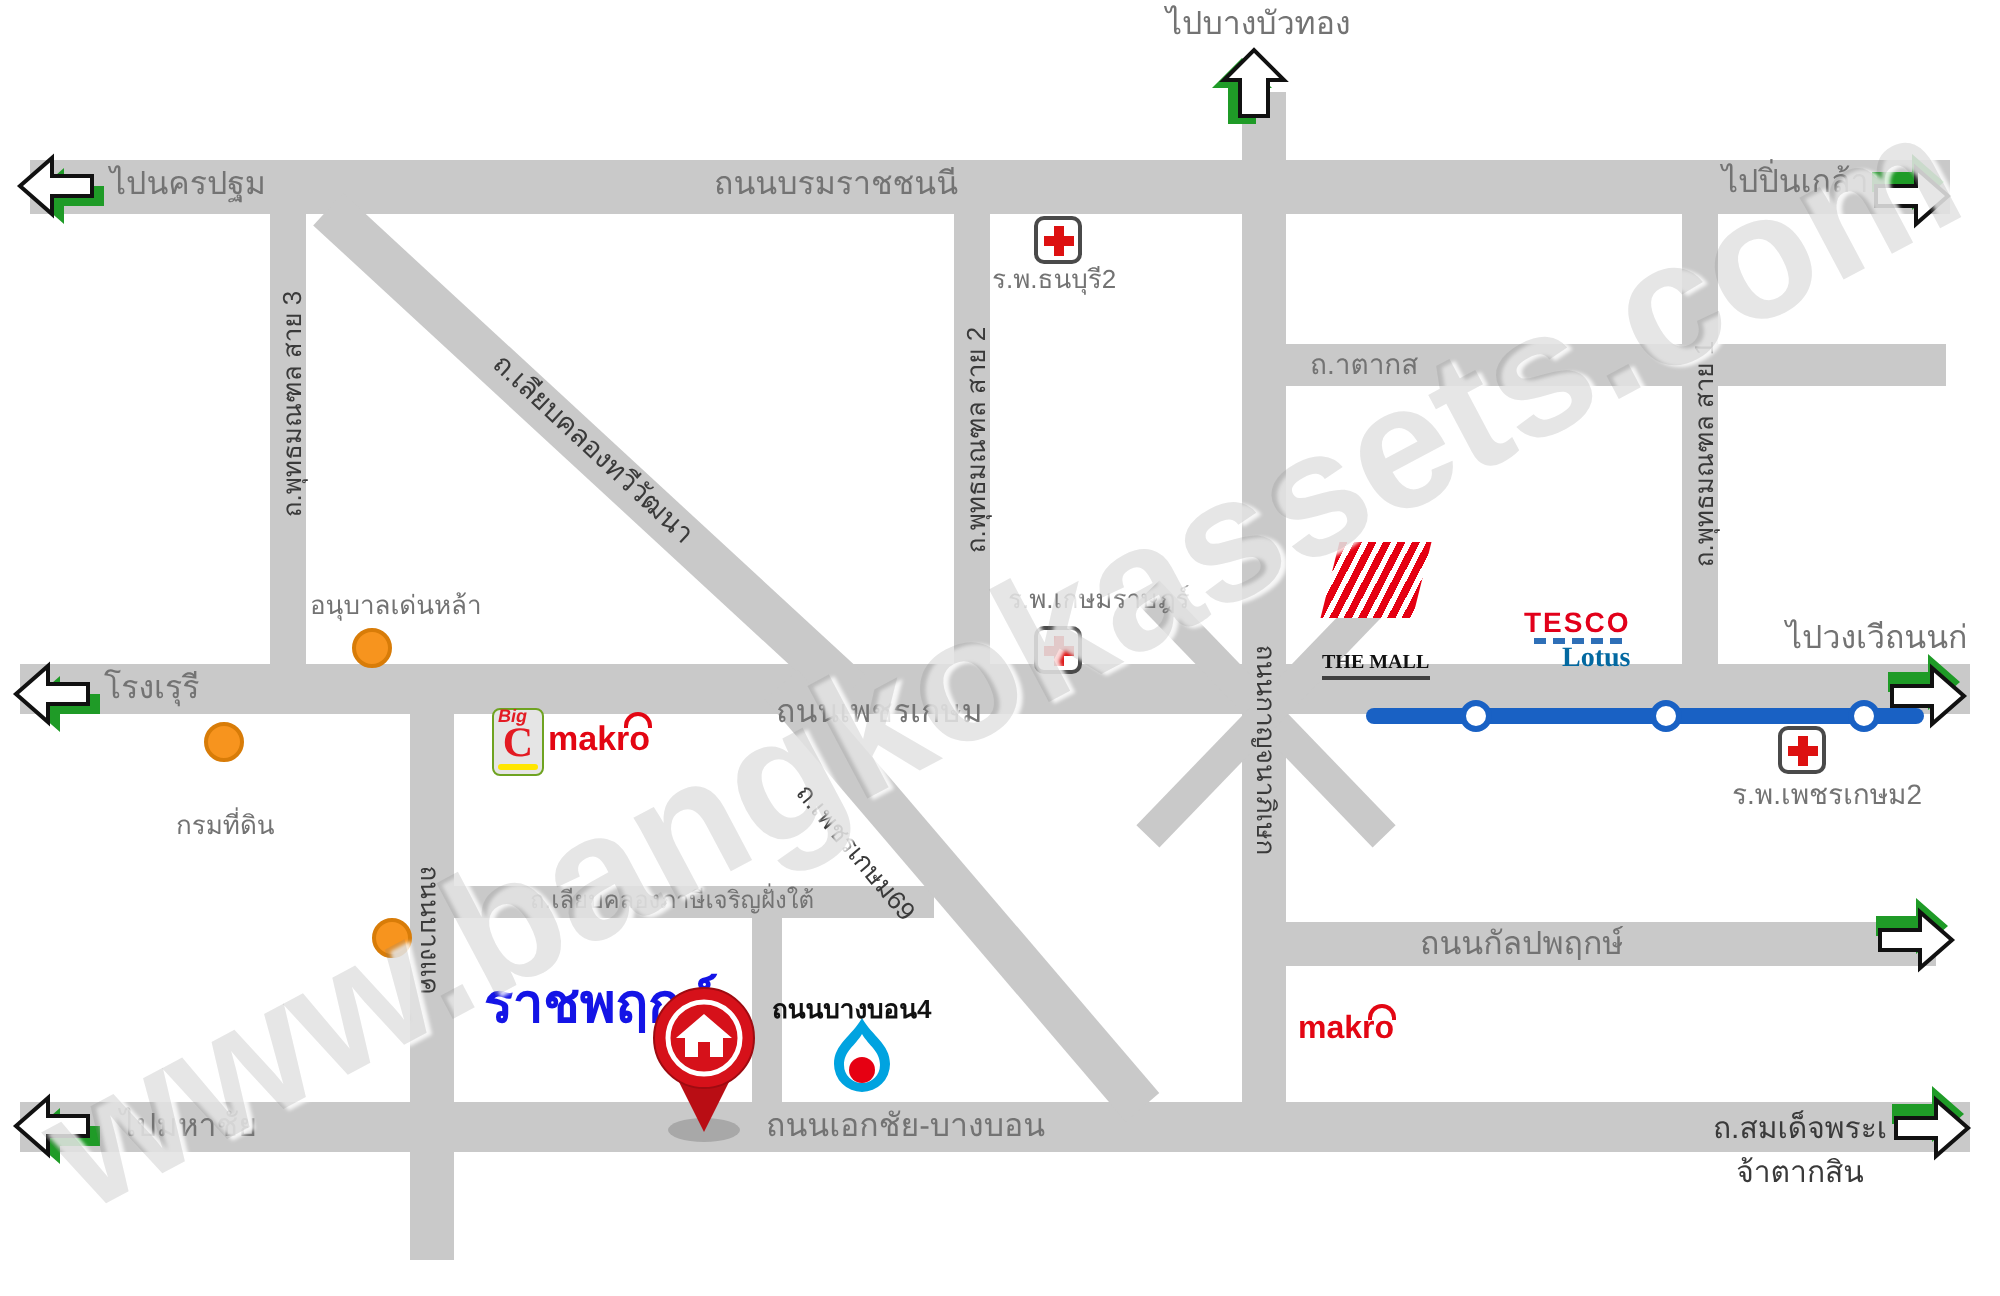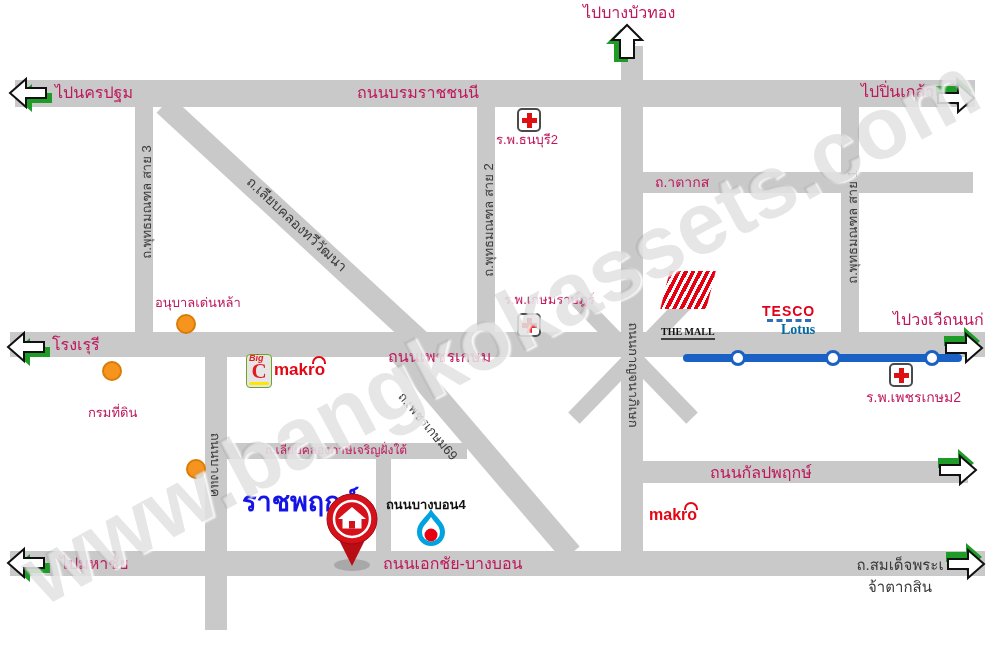--- a/index.html
+++ b/index.html
@@ -1,19 +1,19 @@
 <!DOCTYPE html>
 <html><head>
 <meta charset="utf-8">
 <style>
   html,body{margin:0;padding:0;background:#fff;}
   #map{position:relative;width:1000px;height:648px;background:#fff;overflow:hidden;
        font-family:"Liberation Sans","DejaVu Sans",sans-serif;}
   .road{position:absolute;background:#c9c9c9;z-index:1;}
-  .lbl{position:absolute;z-index:5;color:#be185d;white-space:nowrap;line-height:1.1;}
+  .lbl{position:absolute;z-index:5;color:#737373;white-space:nowrap;line-height:1.1;}
   .lbl.big{font-size:16px;}
   .lbl.med{font-size:14px;}
   .lbl.sm{font-size:13px;}
   .vlabel{position:absolute;z-index:5;color:#3a3a3a;white-space:nowrap;font-size:13px;}
   .dot{position:absolute;width:16px;height:16px;border-radius:50%;
        background:#F7941E;border:2px solid #d87c08;z-index:6;}
   .hosp{position:absolute;width:20px;height:20px;background:#fff;border:2px solid #4a4a4a;
         border-radius:5px;z-index:6;}
   .hosp::before{content:"";position:absolute;left:8px;top:3px;width:5px;height:15px;background:#dd1111;}
   .hosp::after{content:"";position:absolute;left:3px;top:8px;width:15px;height:5px;background:#dd1111;}

